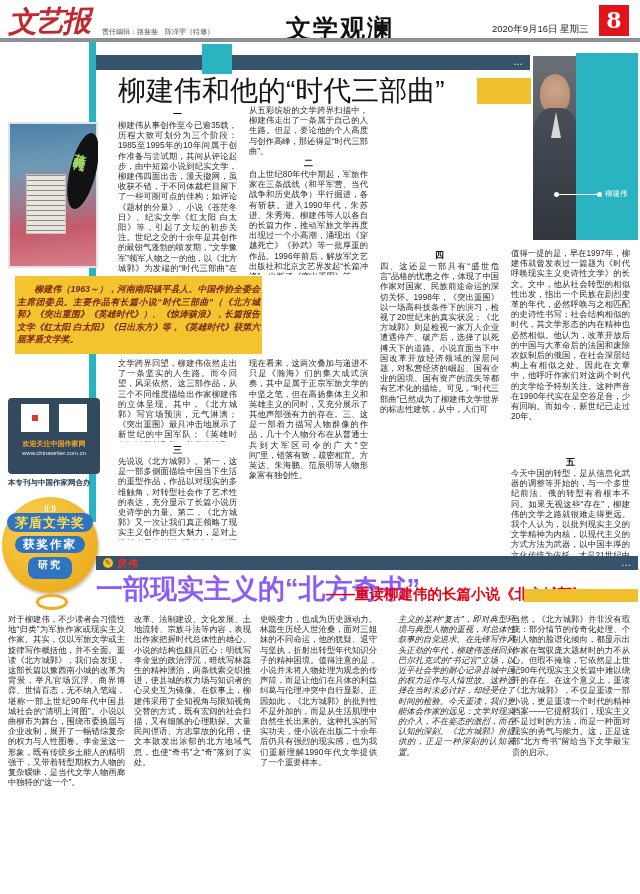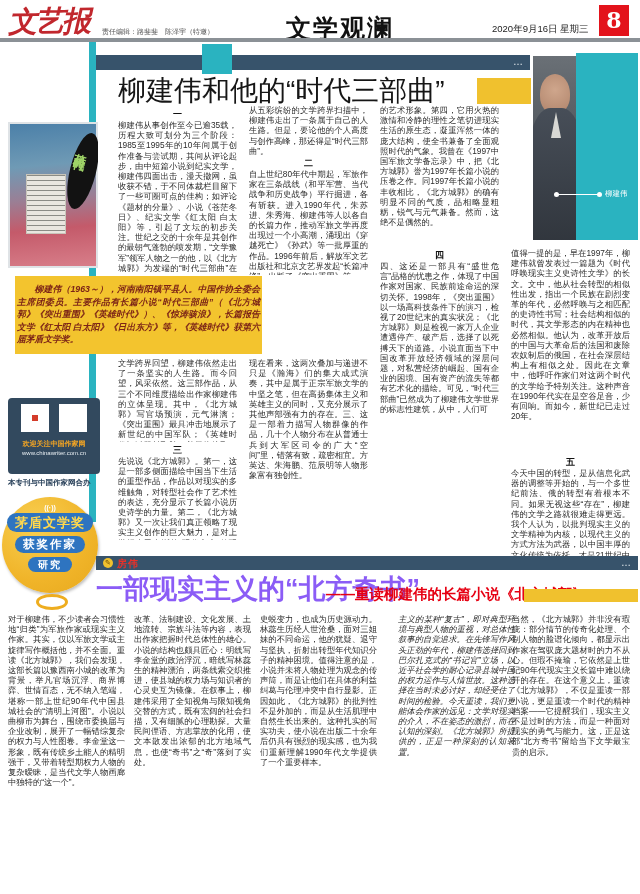--- a/index.html
+++ b/index.html
@@ -74,21 +74,21 @@
   #qr-note{left:8px;top:478px;width:92px;text-align:left;font-size:7.5px;font-weight:700;color:#29415a;}
   
   #badge{left:2px;top:497px;width:96px;height:96px;border-radius:50%;
         background:radial-gradient(circle at 35% 30%,#f8cf52 0%,#f0b429 60%,#e7a81d 100%);
         box-shadow:1px 2px 3px rgba(0,0,0,.25);text-align:center;}
   #badge-signal{color:#fff;font-size:7px;font-weight:700;margin-top:7px;}
   #badge-band{margin:2px auto 0;width:86px;height:19px;background:#2e74c0;border-radius:10px;
         color:#ffd84d;font-size:13px;font-weight:900;line-height:19px;letter-spacing:1px;}
   #badge-pill1{margin:4px auto 0;width:70px;height:17px;background:#2e74c0;border-radius:9px;
         color:#fff;font-size:11.5px;font-weight:700;line-height:17px;letter-spacing:2px;}
-  #badge-pill2{margin:4px auto 0;width:44px;height:15px;background:#2e74c0;border-radius:8px;
+  #badge-pill2{margin:4px auto 0;width:44px;height:22px;background:#2e74c0;border-radius:8px;
         color:#fff;font-size:10px;font-weight:700;line-height:15px;letter-spacing:2px;}
   #badge-ellipse{left:36px;top:594px;width:26px;height:10px;border:3px solid #eead1f;border-radius:50%;}
   
   #a2-byline-icon{position:absolute;left:7px;top:2px;width:10px;height:10px;border-radius:50%;
         background:#f0c12e;text-align:center;line-height:10px;font-size:7px;color:#6b4b00;}
   #a2-byline{position:absolute;left:21px;top:1px;color:#e8312a;font-size:10px;font-weight:700;letter-spacing:1px;}
   #a2-headline{left:96px;top:571px;font-size:27px;font-weight:900;color:#8b5cf6;white-space:nowrap;}
   #a2-subtitle{left:326px;top:585px;font-size:14.5px;font-weight:800;color:#e60012;white-space:nowrap;}
   #a2-highlight{left:524px;top:589px;width:114px;height:13px;background:#f0c12e;}
 </style>
@@ -129,21 +129,20 @@
   <div class="abs colblk" style="left:118px;top:120px;width:119px;height:154px;">柳建伟从事创作至今已逾35载，历程大致可划分为三个阶段：1985至1995年的10年间属于创作准备与尝试期，其间从评论起步，由中短篇小说到纪实文学，柳建伟四面出击，漫天撒网，虽收获不错，于不同体裁栏目留下了一些可圈可点的佳构；如评论《题材的分量》、小说《苍茫冬日》、纪实文学《红太阳 白太阳》等，引起了文坛的初步关注。世纪之交的十余年是其创作的最朝气蓬勃的喷发期，“文学豫军”领军人物之一的他，以《北方城郭》为发端的“时代三部曲”在世纪之交中陆续推出；这一阶段则是以长篇小说为主打，同时与电影制片厂合作，奉献了电影“三惊系列”：《惊涛骇浪》《惊天动地》，以及《突出重围》《英雄时代》等，茅盾文学奖之外又屡获全国全军大奖，在军中文坛如日中天。</div>
   <div class="abs colblk" style="left:118px;top:358px;width:119px;height:84px;">文学跨界回望，柳建伟依然走出了一条坚实的人生路。而今回望，风采依然。这三部作品，从三个不同维度描绘出作家柳建伟的立体呈现。其中，《北方城郭》写官场预演，元气淋漓；《突出重围》最具冲击地展示了新世纪的中国军队；《英雄时代》以题材取胜，并最终摘取了中国长篇小说的最高荣誉奖茅盾文学奖。</div>
   <div class="abs divider" style="left:118px;top:444px;width:119px;">三</div>
   <div class="abs colblk" style="left:118px;top:456px;width:119px;height:84px;">先说说《北方城郭》。第一，这是一部多侧面描绘中国当下生活的重型作品，作品以对现实的多维触角，对转型社会作了艺术性的表达，充分显示了长篇小说历史诗学的力量。第二，《北方城郭》又一次让我们真正领略了现实主义创作的巨大魅力，是对上世纪末已有渐趋“现代主义”的现实主义冲击波的一次反拨。第三，它为中国当代文学长廊贡献了典型人物李金堂以及数个配角（阎埙梅、卓玉韵），林蕊生等一组血肉丰满</div>
 
   <div class="abs colblk" style="left:249px;top:105px;width:119px;height:50px;">从五彩缤纷的文学跨界扫描中，柳建伟走出了一条属于自己的人生路。但是，要论他的个人高度与创作高峰，那还得是“时代三部曲”。</div>
   <div class="abs divider" style="left:249px;top:157px;width:119px;">二</div>
   <div class="abs colblk" style="left:249px;top:169px;width:119px;height:106px;">自上世纪80年代中期起，军旅作家在三条战线（和平军营、当代战争和历史战争）平行掘进，各有斩获。进入1990年代，朱苏进、朱秀海、柳建伟等人以各自的长篇力作，推动军旅文学再度出现过一个小高潮，涌现出《穿越死亡》《孙武》等一批厚重的作品。1996年前后，解放军文艺出版社和北京文艺界发起“长篇冲锋”，出版了《突出重围》等。</div>
   <div class="abs colblk" style="left:249px;top:358px;width:119px;height:182px;">现在看来，这两次叠加与递进不只是《瀚海》们的集大成式演奏，其中是属于正宗军旅文学的中坚之笔，但在高扬集体主义和英雄主义的同时，又充分展示了其他声部强有力的存在。三、这是一部着力描写人物群像的作品，几十个人物分布在从普通士兵到大军区司令的广大“空间”里，错落有致，疏密相宜。方英达、朱海鹏、范辰明等人物形象富有独创性。</div>
 
-  <div class="abs colblk" style="left:380px;top:105px;width:119px;height:142px;">的艺术形象。第四，它用火热的激情和冷静的理性之笔切进现实生活的原生态，凝重浑然一体的庞大结构，使全书兼备了全面观照时代的气象。我曾在《1997中国军旅文学备忘录》中，把《北方城郭》誉为1997年长篇小说的压卷之作。同1997年长篇小说的丰收相比，《北方城郭》的确有明显不同的气质，品相略显粗粝，锐气与元气兼备。然而，这绝不是偶然的。</div>
   <div class="abs divider" style="left:380px;top:249px;width:119px;">四</div>
   <div class="abs colblk" style="left:380px;top:261px;width:119px;height:279px;">四、这还是一部具有“盛世危言”品格的忧患之作，体现了中国作家对国家、民族前途命运的深切关怀。1998年，《突出重围》以一场高科技条件下的演习，检视了20世纪末的真实状况；《北方城郭》则是检视一家万人企业遭遇停产、破产后，选择了以死搏天下的道路。小说直面当下中国改革开放经济领域的深层问题，对私营经济的崛起、国有企业的困境、国有资产的流失等都有艺术化的描绘。可见，“时代三部曲”已然成为了柳建伟文学世界的标志性建筑，从中，人们可</div>
 
   <div class="abs colblk" style="left:511px;top:248px;width:119px;height:206px;">值得一提的是，早在1997年，柳建伟就曾发表过一篇题为《时代呼唤现实主义史诗性文学》的长文。文中，他从社会转型的相似性出发，指出一个民族在剧烈变革的年代，必然呼唤与之相匹配的史诗性书写；社会结构相似的时代，其文学形态的内在精神也必然相似。他认为，改革开放后的中国与大革命后的法国和废除农奴制后的俄国，在社会深层结构上有相似之处。因此在文章中，他呼吁作家们对这两个时代的文学给予特别关注。这种声音在1990年代实在是空谷足音，少有回响。而如今，新世纪已走过20年。</div>
   <div class="abs divider" style="left:511px;top:456px;width:119px;">五</div>
   <div class="abs colblk" style="left:511px;top:468px;width:119px;height:142px;">今天中国的转型，是从信息化武器的调整等开始的，与一个多世纪前法、俄的转型有着根本不同。如果无视这些“存在”，柳建伟的文学之路就很难走得更远。我个人认为，以批判现实主义的文学精神为内核，以现代主义的方式方法为武器，以中国丰厚的文化传统为依托，才是21世纪中国文学的出路之所在。</div>
 
   <div class="abs" id="bio-box">
     <p>柳建伟（1963～），河南南阳镇平县人。中国作协全委会主席团委员。主要作品有长篇小说“时代三部曲”（《北方城郭》《突出重围》《英雄时代》）、《惊涛骇浪》，长篇报告文学《红太阳 白太阳》《日出东方》等，《英雄时代》获第六届茅盾文学奖。</p>
   </div>

